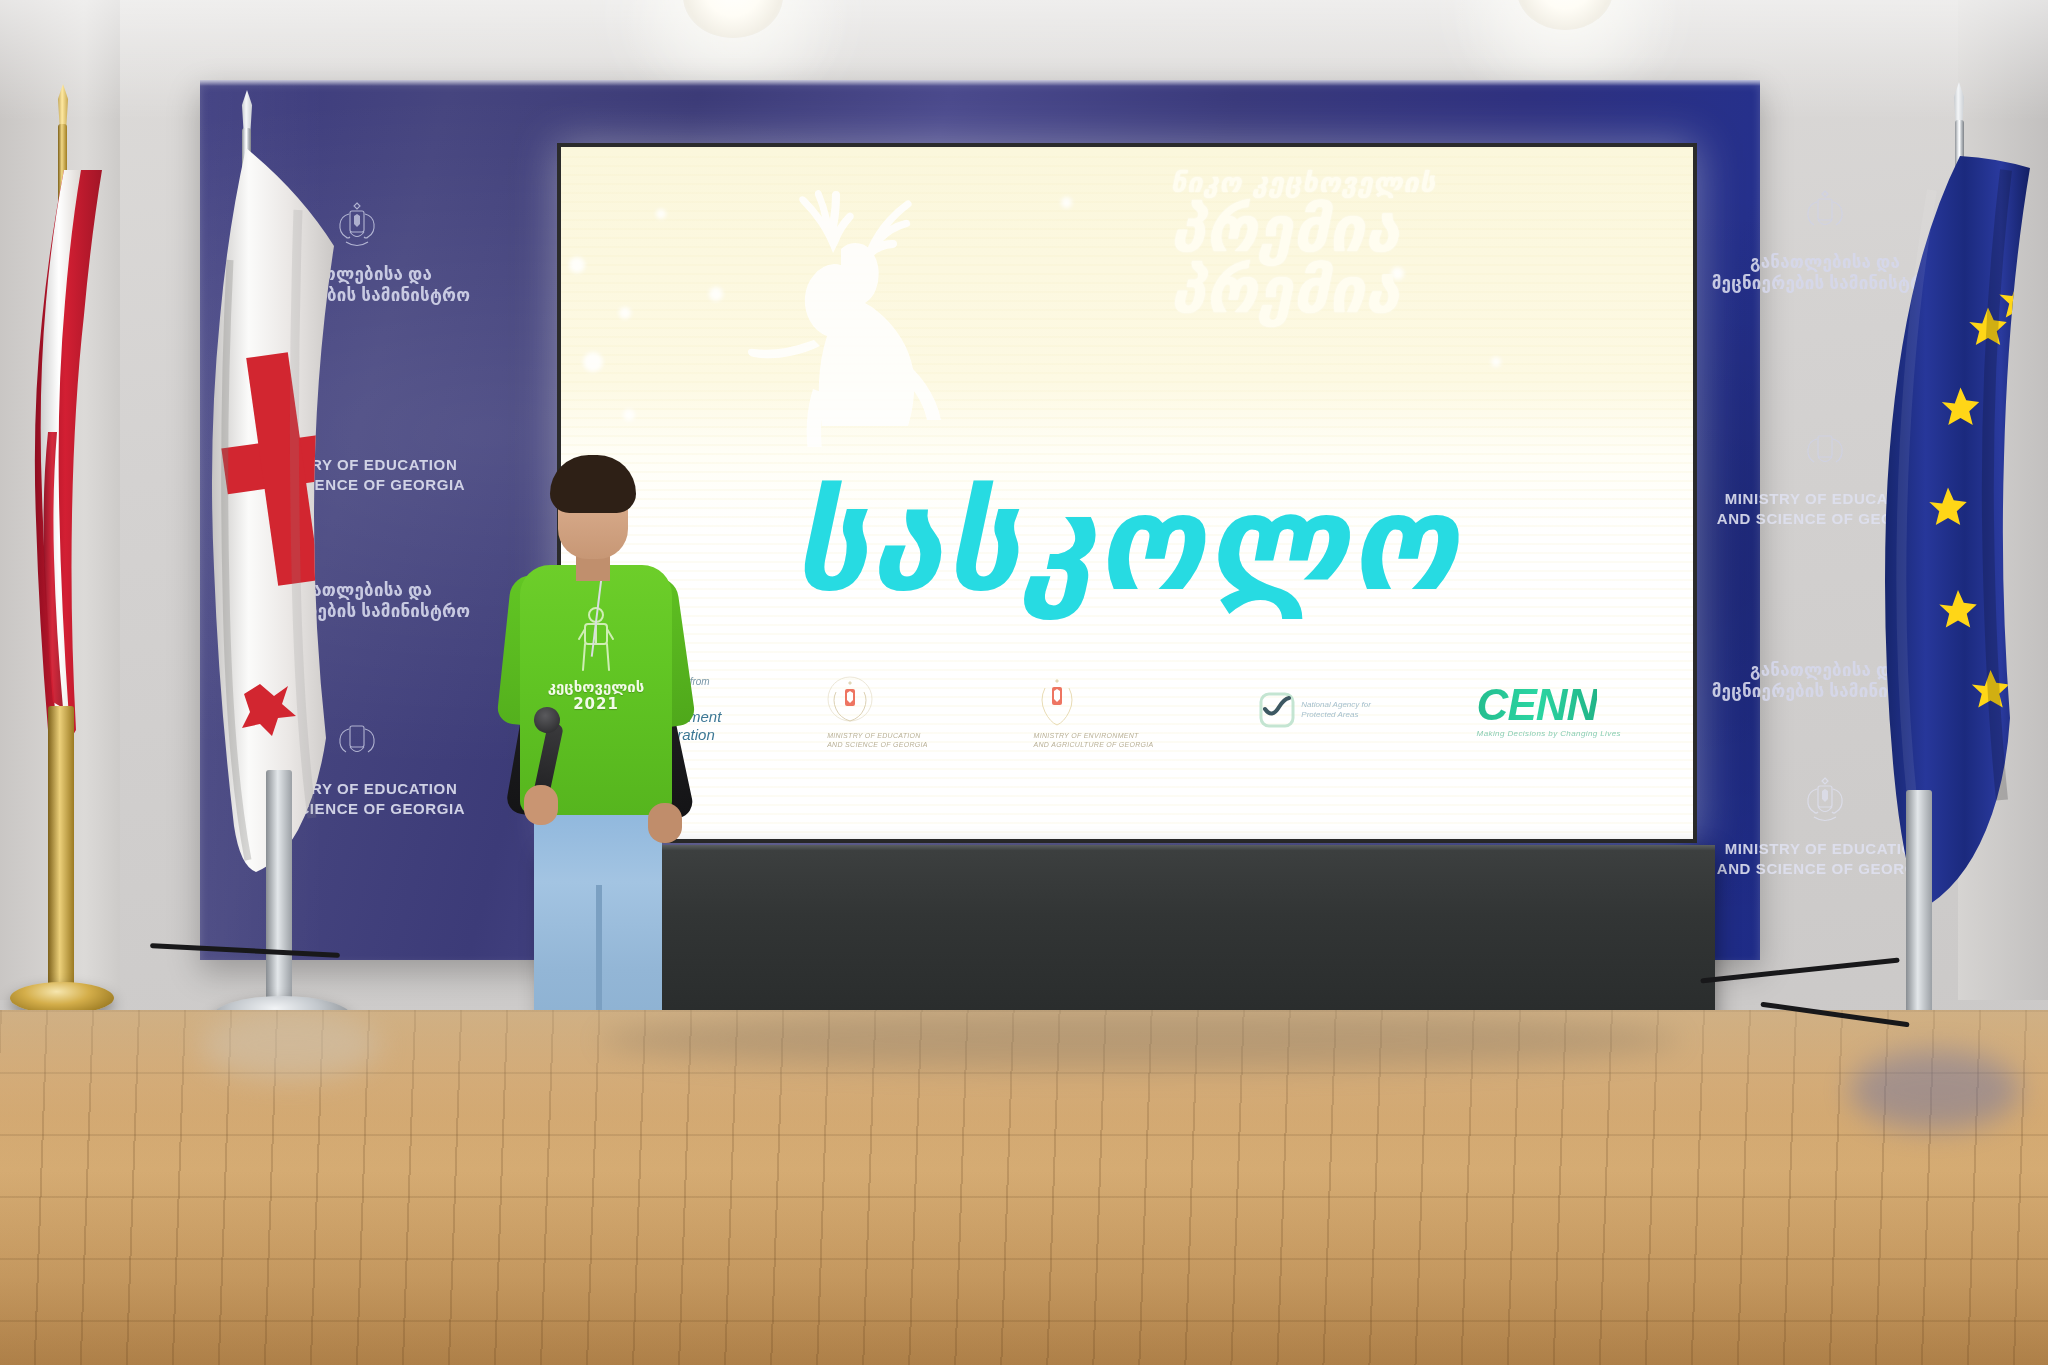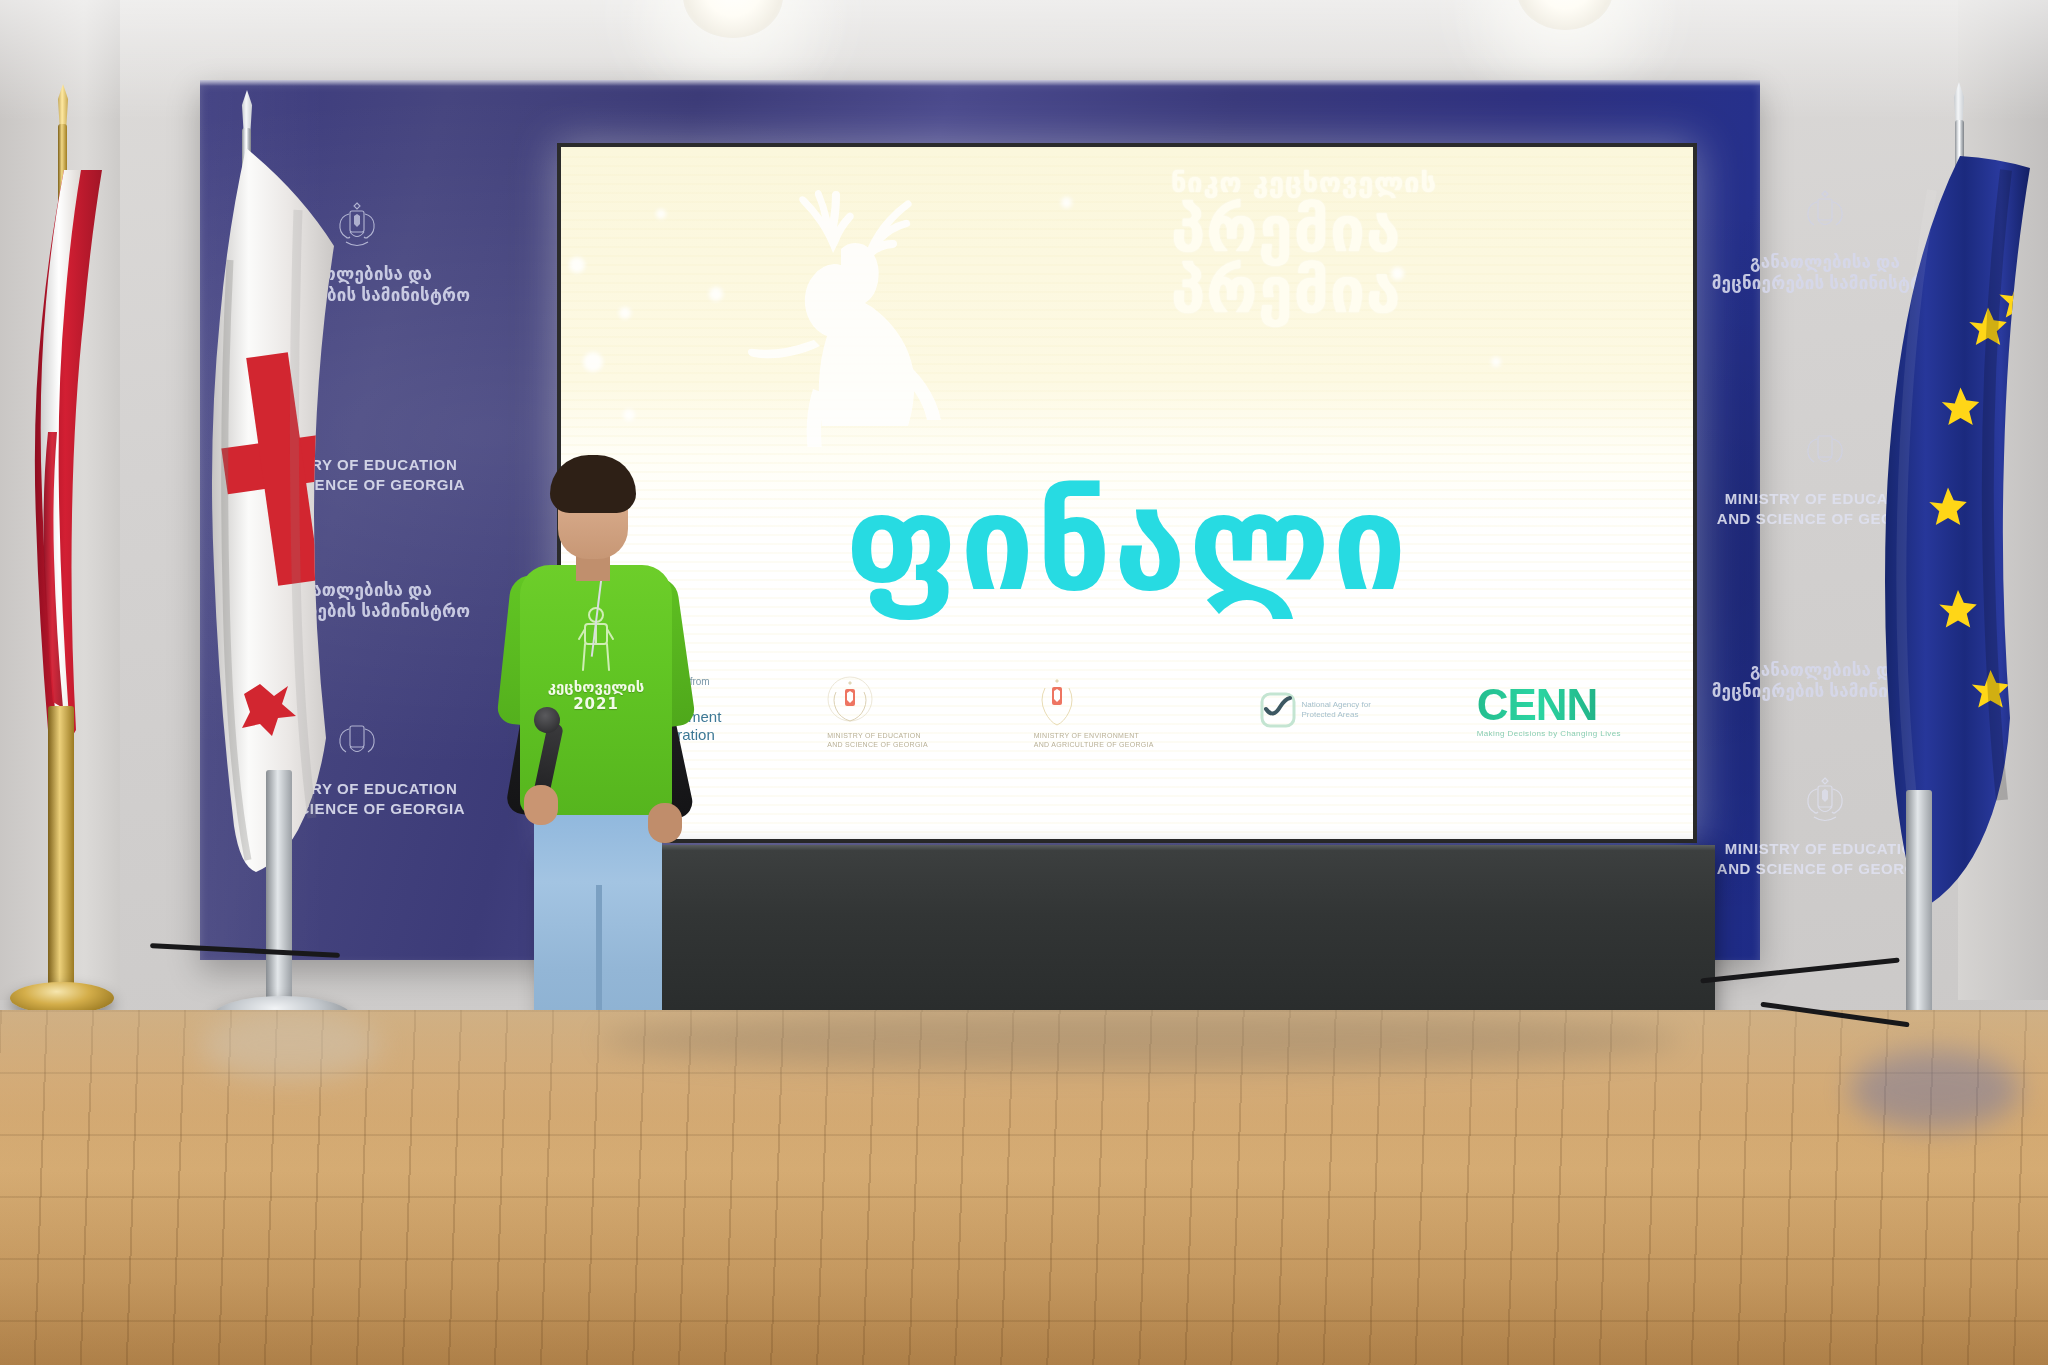--- a/index.html
+++ b/index.html
@@ -77,20 +77,21 @@
   #min-right-1{left:1700px;top:188px;width:250px;}
   #min-right-2{left:1700px;top:425px;width:250px;}
   #min-right-3{left:1700px;top:660px;width:250px;}
   #min-right-4{left:1700px;top:775px;width:250px;}
 
   
   .screen-frame{
     position:absolute;left:557px;top:143px;width:1140px;height:700px;
     background:#2b2b2b;padding:4px;
     box-shadow:0 0 40px rgba(255,255,240,.35);
+    font-style:italic;
   }
   .screen{
     position:relative;width:100%;height:100%;overflow:hidden;
     background:linear-gradient(180deg,#fbf7dc 0%,#fdf9e3 34%,#fffef6 44%,#ffffff 56%,#ffffff 100%);
   }
   .screen-scan{
     position:absolute;inset:0;
     background:repeating-linear-gradient(180deg,rgba(245,238,198,.35) 0px,rgba(245,238,198,.35) 2px,rgba(255,255,255,0) 2px,rgba(255,255,255,0) 9px);
     opacity:.55;
   }
@@ -392,21 +393,21 @@
           <path d="M143 236 q-3 18 -3 36 q0 11 1 22 l-14 0 q-2 -14 -1 -29 q1 -17 6 -33z"></path>
         </g>
       </svg>
 
       <div class="scr-head">
         <div class="scr-head-1">ნიკო კეცხოველის</div>
         <div class="scr-head-2">პრემია</div>
         <div class="scr-head-3">პრემია</div>
       </div>
 
-      <div class="scr-final">ფინალი</div>
+      <div class="scr-final">სასკოლო</div>
 
       <div class="sponsors">
 
         <div class="sp sp-adc">
           <div class="sp-pre">with support from</div>
           <div class="sp-main">Austrian</div>
           <div class="sp-main">Development</div>
           <div class="sp-main">Cooperation</div>
         </div>
 

